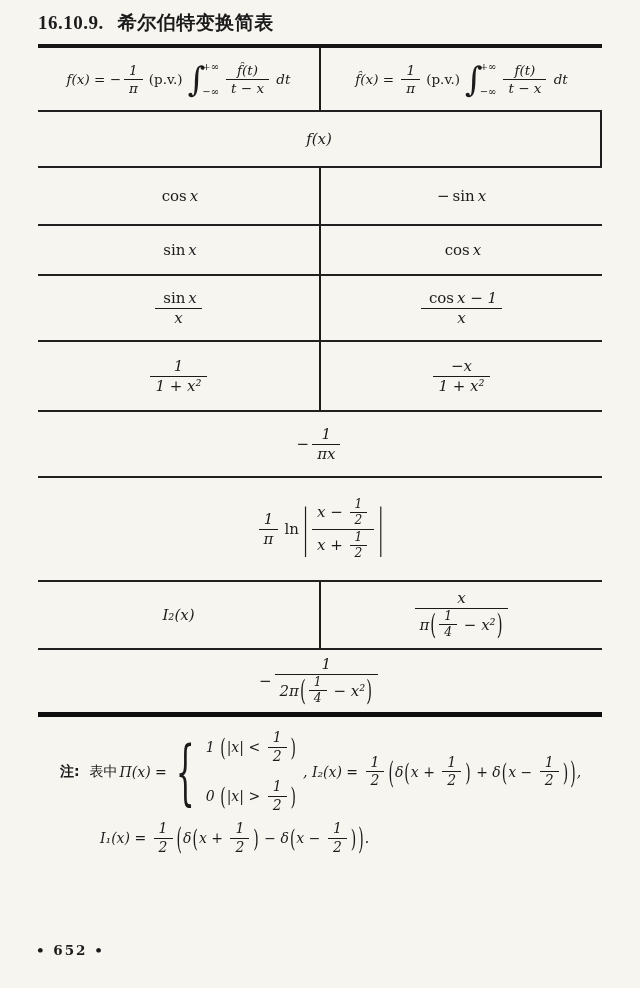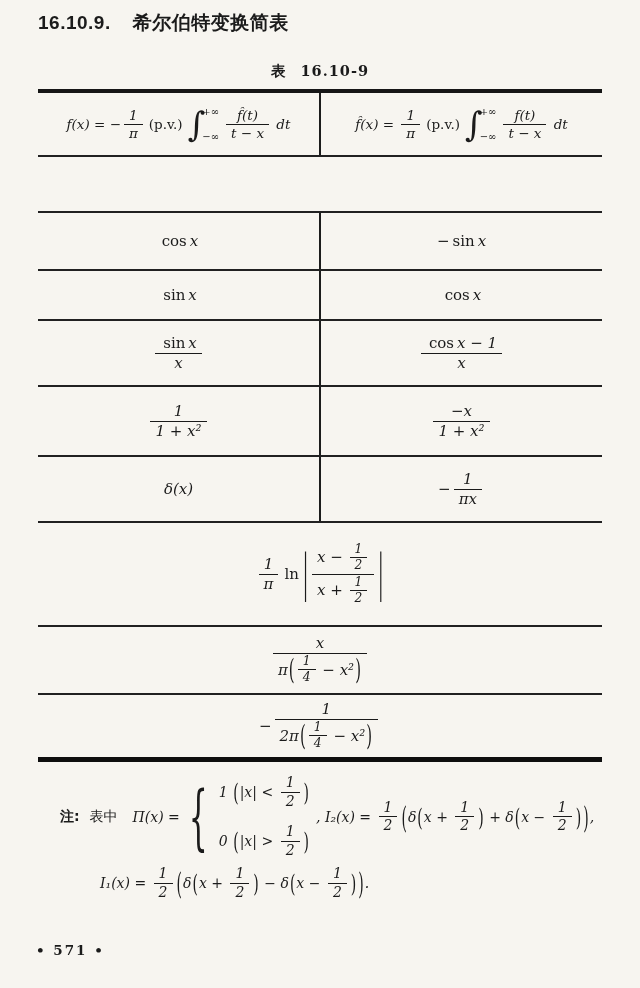--- a/index.html
+++ b/index.html
@@ -5,21 +5,21 @@
   html,body{margin:0;padding:0;}
   body{
     width:640px;height:988px;position:relative;overflow:hidden;
     background:#f7f5f0;color:#1b1b1b;
     font-family:"DejaVu Serif",serif;
   }
   .page{padding:10px 38px 0 38px;}
   .cjk{font-family:"DejaVu Sans",sans-serif;}
   
   .title{font-size:19px;font-weight:bold;letter-spacing:.5px;}
-  .title .num{margin-right:22px;font-family:Liberation Sans, sans-serif;}
+  .title .num{margin-right:14px;font-family:Liberation Serif, serif;}
   
   .caption{text-align:center;font-weight:bold;font-size:14.5px;margin-top:26px;letter-spacing:1px;}
   .caption .cap-label{margin-right:14px;}
   
   .htable{margin-top:8px;border-top:4px solid #161616;border-bottom:5px solid #0e0e0e;}
   .trow{display:flex;border-bottom:2px solid #212121;}
   .trow:last-child{border-bottom:none;}
   .tcell{flex:1;display:flex;align-items:center;justify-content:center;font-size:15px;padding:2px 4px;}
   .tcell.left{border-right:2px solid #1c1c1c;}
   .tcell.hdr{font-size:13.5px;}
@@ -36,37 +36,34 @@
   .bigd{display:inline-block;font-style:normal;transform:scaleY(var(--s,1.6));margin:0 1px;}
   .cases{display:inline-flex;align-items:center;margin:0 6px;}
   .cases-brace{font-size:26px;line-height:1;display:inline-block;transform:scaleY(2.7) scaleX(1.15);margin-right:12px;font-style:normal;}
   .cases-col{display:inline-flex;flex-direction:column;gap:13px;}
   .cases-row{display:flex;align-items:center;}
   .mathline{display:inline-flex;align-items:center;}
   
   .note{margin-top:12px;font-size:14px;}
   .note-line1{display:flex;align-items:center;margin-left:22px;}
   .note-label{font-weight:bold;margin-right:10px;}
-  .note-intro{margin-right:15px;}
+  .note-intro{margin-right:2px;}
   .note-line2{display:flex;align-items:center;margin-left:62px;margin-top:6px;}
   
   .pagenum{position:absolute;left:36px;top:942px;font-weight:bold;font-size:13.5px;letter-spacing:2px;}
 </style>
 </head>
 <body>
 
 <div class="page">
 
   <div class="title">
     <span class="num">16.10.9.</span><span class="cjk">希尔伯特变换简表</span>
   </div>
 
-  <div class="caption">
-    <span class="cap-label cjk">表</span><span>16.10-9</span>
-  </div>
 
   <div class="htable">
     <div class="trow" style="height:62px">
       <div class="tcell left hdr">
           <span class="mi">f(x)&nbsp;=&nbsp;−</span>
           <span class="frac">
             <span class="fnum">
               <span class="mi">1</span>
             </span>
             <span class="fden">
@@ -114,20 +111,23 @@
               <span class="mi">f(t)</span>
             </span>
             <span class="fden">
               <span class="mi">t&nbsp;−&nbsp;x</span>
             </span>
           </span>
           <span class="mi">&nbsp;dt</span>
         </div>
     </div>
     <div class="trow" style="height:54px">
+      <div class="tcell left">
+          <span class="mi">f(x)</span>
+        </div>
     </div>
     <div class="trow" style="height:56px">
       <div class="tcell left">
           <span class="rm">cos</span>
           <span class="mi">x</span>
         </div>
       <div class="tcell">
           <span class="mi">−</span>
           <span class="rm">sin</span>
           <span class="mi">x</span>
@@ -183,23 +183,20 @@
             <span class="fnum">
               <span class="mi">−x</span>
             </span>
             <span class="fden">
               <span class="mi">1&nbsp;+&nbsp;x²</span>
             </span>
           </span>
         </div>
     </div>
     <div class="trow" style="height:64px">
-      <div class="tcell left">
-          <span class="mi">δ(x)</span>
-        </div>
       <div class="tcell">
           <span class="mi">−</span>
           <span class="frac">
             <span class="fnum">
               <span class="mi">1</span>
             </span>
             <span class="fden">
               <span class="mi">πx</span>
             </span>
           </span>
@@ -238,20 +235,23 @@
                 <span class="fden">
                   <span class="mi">2</span>
                 </span>
               </span>
             </span>
           </span>
           <span class="bigd" style="--s: 3.3;">|</span>
         </div>
     </div>
     <div class="trow" style="height:66px">
+      <div class="tcell left">
+          <span class="mi">I₂(x)</span>
+        </div>
       <div class="tcell">
           <span class="frac">
             <span class="fnum">
               <span class="mi">x</span>
             </span>
             <span class="fden">
               <span class="mi">π</span>
               <span class="bigd" style="--s: 1.9;">(</span>
               <span class="frac">
                 <span class="fnum">
@@ -407,13 +407,13 @@
           </span>
           <span class="bigd" style="--s: 1.7;">)</span>
           <span class="bigd" style="--s: 2.1;">)</span>
           <span class="mi">.</span>
         </span>
     </div>
   </div>
 
 </div>
 
-<div class="pagenum">• 571 •</div>
+<div class="pagenum">• 652 •</div>
 
 </body></html>

